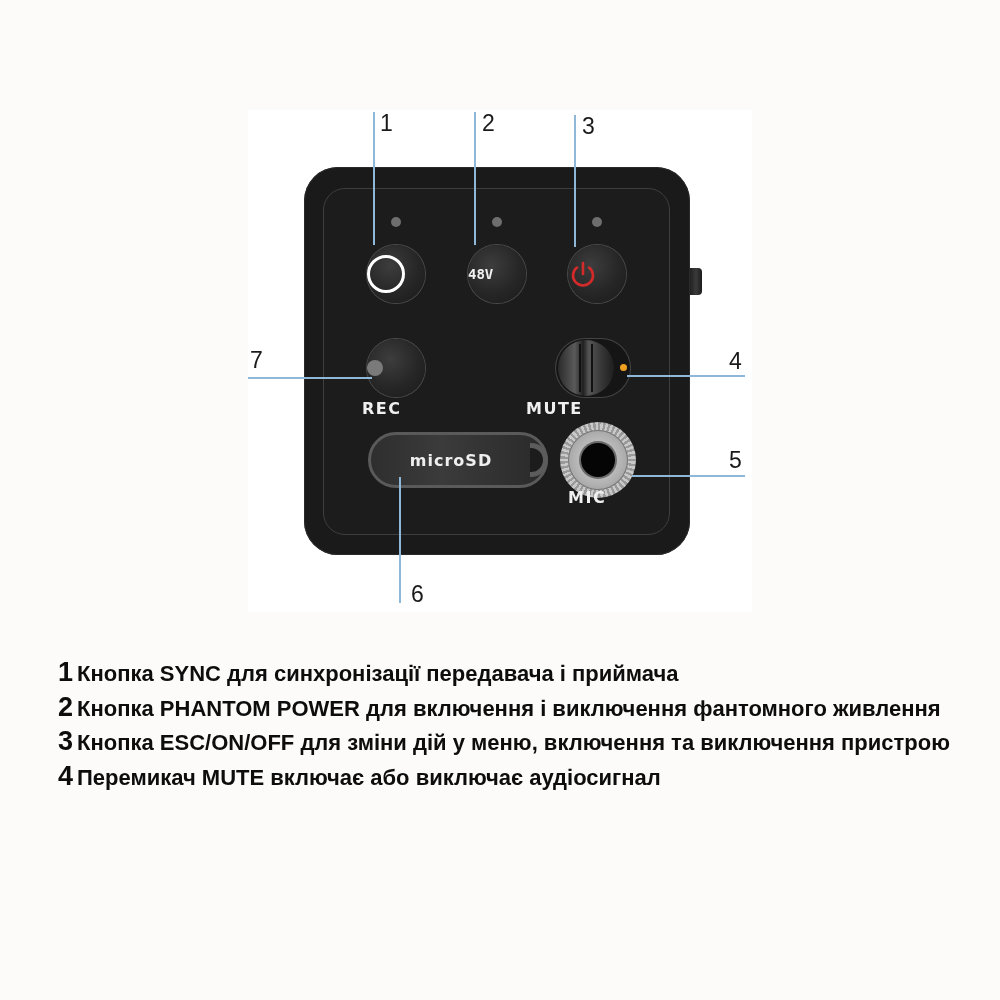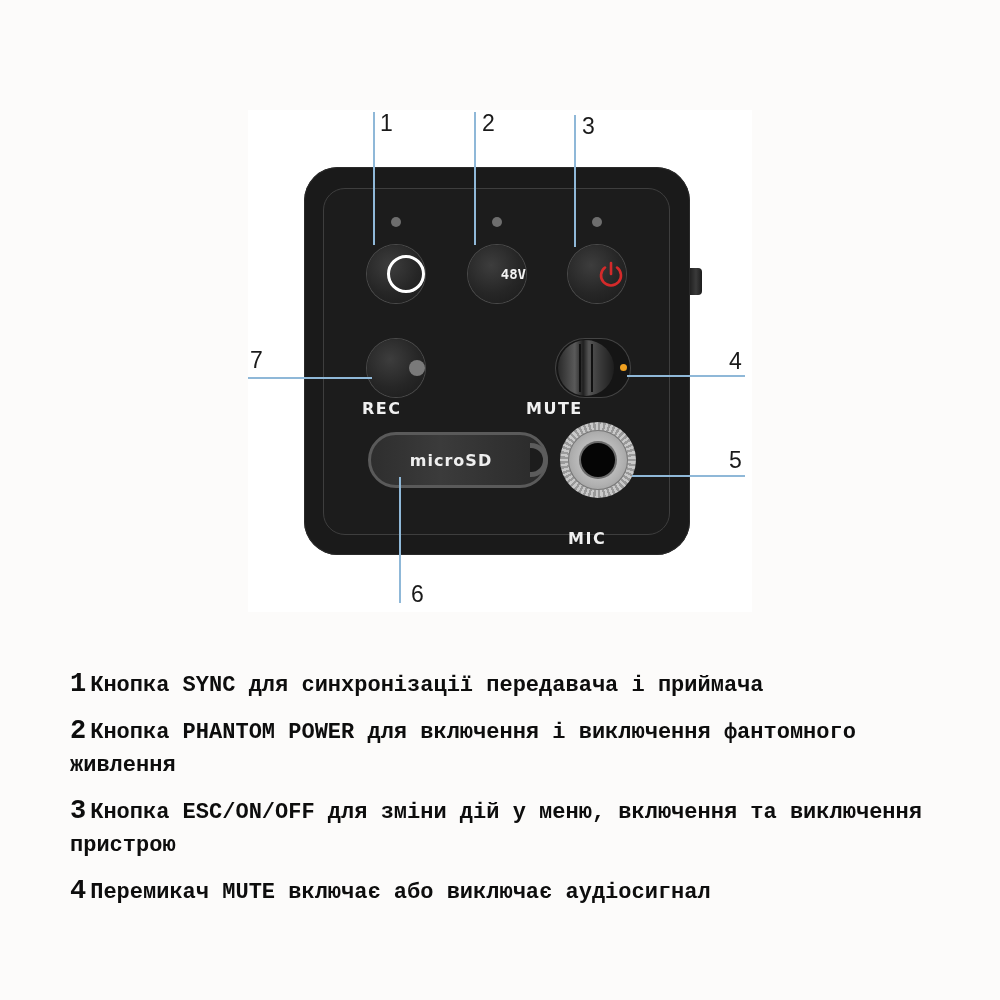--- a/index.html
+++ b/index.html
@@ -38,21 +38,21 @@
     }
     .led {
       position: absolute; width: 10px; height: 10px;
       border-radius: 50%; background: #6e6e6e;
     }
     .btn {
       position: absolute; width: 58px; height: 58px;
       border-radius: 50%;
       background: radial-gradient(circle at 40% 35%, #3d3d3d 0%, #262626 55%, #1a1a1a 100%);
       box-shadow: 0 0 0 1px #4a4a4a;
-      display: flex; align-items: center; justify-content: flex-end;
+      display: flex; align-items: center; justify-content: flex-start;
     }
     .sync-ring {
       width: 38px; height: 38px; border-radius: 50%;
       border: 3px solid #ffffff; box-sizing: border-box;
     }
     .btn-48v-label {
       color: #f2f2f2; font-family: "DejaVu Sans Mono", monospace;
       font-weight: bold; font-size: 14px; letter-spacing: 0px;
     }
     .rec-dot {
@@ -125,21 +125,21 @@
     .callout-line { position: absolute; background: #8fb8d8; }
     .callout-num {
       position: absolute; color: #1a1a1a;
       font-family: "Liberation Sans", sans-serif; font-size: 23px;
     }
     .desc {
       position: absolute; left: 58px; top: 656px; width: 910px;
       color: #0d0d0d; font-family: "Liberation Sans", sans-serif;
       font-weight: bold; font-size: 22px; line-height: 33.5px;
     }
-    .desc-item { margin: 12px; font-family: Liberation Mono, monospace; }
+    .desc-item { margin: 0; }
     .desc-num { font-size: 27px; margin-right: 4px; }
   </style>
 </head>
 <body>
 
 <div class="panel"></div>
 
 <div class="device">
   <div class="face"></div>
 </div>
@@ -176,21 +176,21 @@
 <div class="sd-slot">
   <span class="sd-label">microSD</span>
   <div class="sd-notch"></div>
 </div>
 
 <div class="mic-jack">
   <div class="mic-inner">
     <div class="mic-hole"></div>
   </div>
 </div>
-<div class="device-label" style="left:568px;top:529px;width:60px;">MIC</div>
+<div class="device-label" style="left:568px;top:488px;width:60px;">MIC</div>
 
 <div class="callout-line" style="left:373px;top:112px;width:1.5px;height:133px;"></div>
 <div class="callout-line" style="left:474px;top:112px;width:1.5px;height:133px;"></div>
 <div class="callout-line" style="left:574px;top:115px;width:1.5px;height:132px;"></div>
 <div class="callout-line" style="left:627px;top:375px;width:118px;height:1.5px;"></div>
 <div class="callout-line" style="left:632px;top:475px;width:113px;height:1.5px;"></div>
 <div class="callout-line" style="left:399px;top:477px;width:1.5px;height:126px;"></div>
 <div class="callout-line" style="left:248px;top:377px;width:124px;height:1.5px;"></div>
 
 <div class="callout-num" style="left:380px;top:110px;">1</div>

